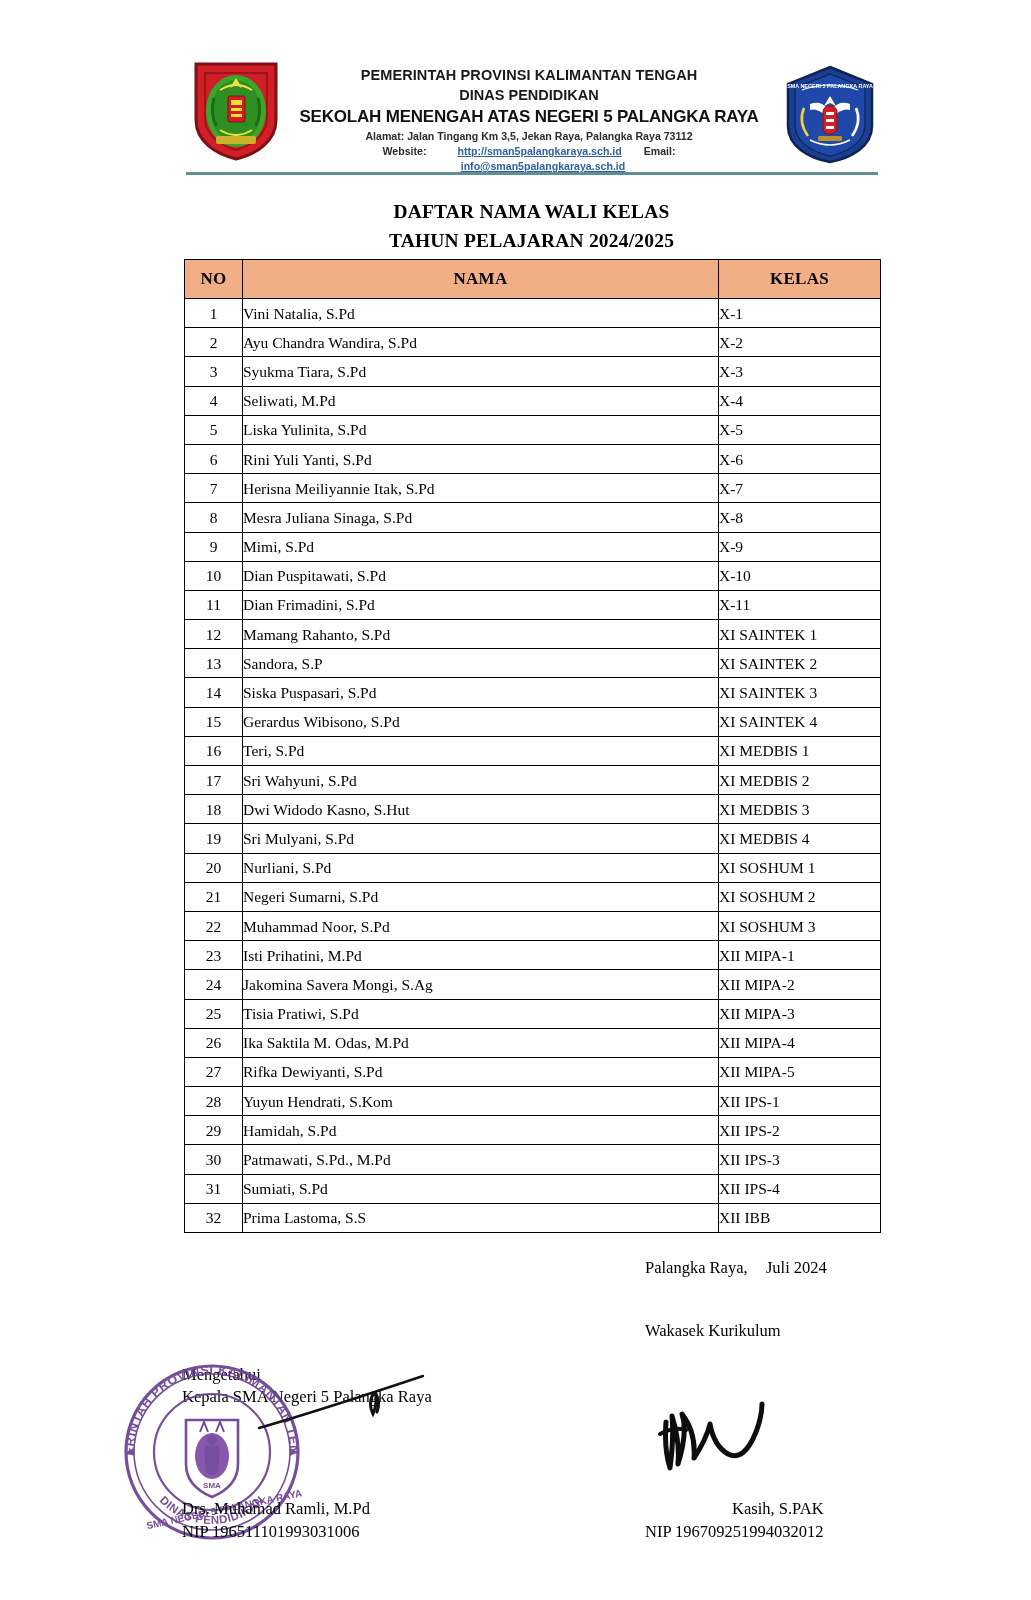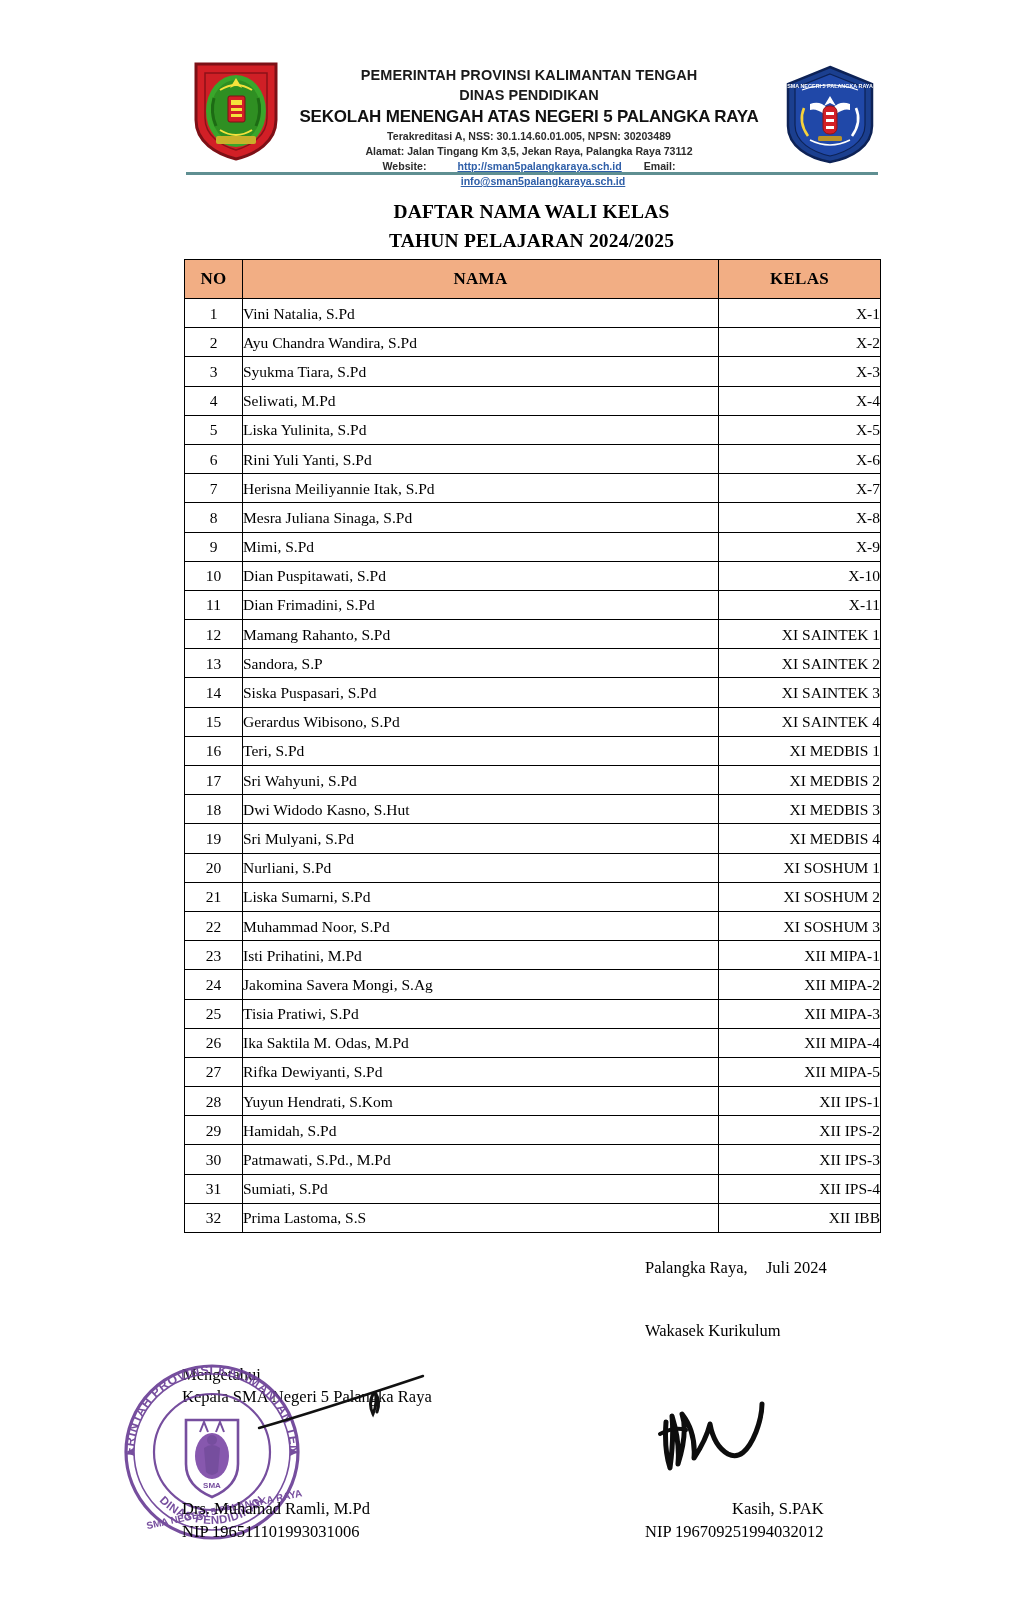--- a/index.html
+++ b/index.html
@@ -141,21 +141,21 @@
   td.no {
     text-align: center;
     font-size: 15px;
   }
   td.nama {
     text-align: left;
     padding-left: 11px;
     font-size: 15.5px;
   }
   td.kelas {
-    text-align: right;
+    text-align: left;
     font-size: 15.5px;
   }
 
   
   .place-date {
     position: absolute;
     left: 645px;
     top: 1258px;
     font-size: 16.5px;
     white-space: nowrap;
@@ -244,21 +244,20 @@
         <path d="M68 40 Q72 54 66 68" stroke="#1d6b14" stroke-width="3" fill="none"></path>
         <path d="M30 72 Q46 82 62 72" stroke="#f5e23c" stroke-width="2" fill="none"></path>
         <rect x="26" y="78" width="40" height="8" rx="2" fill="#c9b12a"></rect>
       </svg>
     </div>
 
     <div class="lh-text">
       <div class="lh-l1">PEMERINTAH PROVINSI KALIMANTAN TENGAH</div>
       <div class="lh-l2">DINAS PENDIDIKAN</div>
       <div class="lh-l3">SEKOLAH MENENGAH ATAS NEGERI 5 PALANGKA RAYA</div>
-      <div class="lh-sub">Terakreditasi A, NSS: 30.1.14.60.01.005, NPSN: 30203489</div>
       <div class="lh-sub">Alamat: Jalan Tingang Km 3,5, Jekan Raya, Palangka Raya 73112</div>
       <div class="lh-sub">
         <span>Website:</span>
         <span class="lnk">http://sman5palangkaraya.sch.id</span>
         <span class="lh-gap"></span>
         <span>Email:</span>
         <span class="lnk">info@sman5palangkaraya.sch.id</span>
       </div>
     </div>
 
@@ -400,21 +399,21 @@
             <td class="nama">Sri Mulyani, S.Pd</td>
             <td class="kelas">XI MEDBIS 4</td>
           </tr>
           <tr>
             <td class="no">20</td>
             <td class="nama">Nurliani, S.Pd</td>
             <td class="kelas">XI SOSHUM 1</td>
           </tr>
           <tr>
             <td class="no">21</td>
-            <td class="nama">Liska Sumarni, S.Pd</td>
+            <td class="nama">Negeri Sumarni, S.Pd</td>
             <td class="kelas">XI SOSHUM 2</td>
           </tr>
           <tr>
             <td class="no">22</td>
             <td class="nama">Muhammad Noor, S.Pd</td>
             <td class="kelas">XI SOSHUM 3</td>
           </tr>
           <tr>
             <td class="no">23</td>
             <td class="nama">Isti Prihatini, M.Pd</td>

